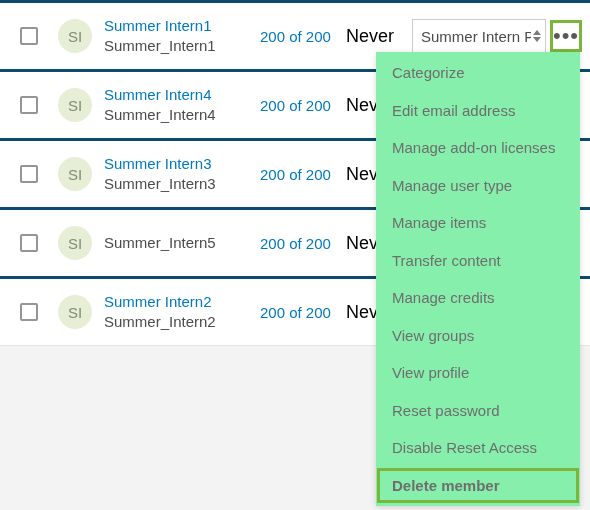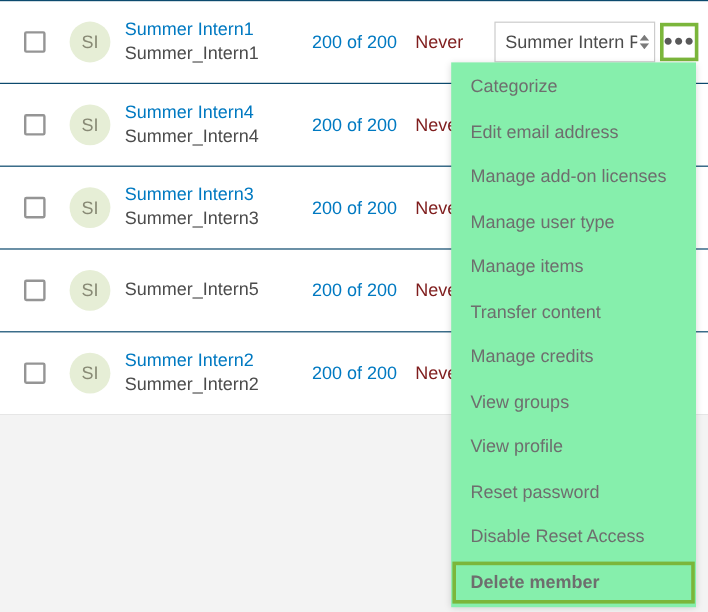--- a/index.html
+++ b/index.html
@@ -13,21 +13,21 @@
     height: 510px;
     overflow: hidden;
     position: relative;
   }
   .table { background: #fff; width: 100%; }
   .row {
     display: grid;
     grid-template-columns: 48px 40px 150px 80px 60px 1fr 40px;
     align-items: center;
     height: 70px;
-    border-top: 1px solid #0c4a6e;
+    border-top: 3px solid #0c4a6e;
     border-bottom: 1px solid #e6e6e6;
     padding: 0 6px 0 4px;
     gap: 6px;
     background: #fff;
   }
   .row + .row { margin-top: -1px; }
   .chk {
     width: 18px; height: 18px;
     border: 2px solid #959595;
     border-radius: 2px;
@@ -40,21 +40,21 @@
     background: #e6eed6;
     color: #888a75;
     display: flex; align-items: center; justify-content: center;
     font-weight: 400;
     font-size: 15px;
   }
   .names { display: flex; flex-direction: column; line-height: 1.35; justify-content: center; }
   .name-link { color: #0079c1; font-size: 15px; }
   .username { color: #4c4c4c; font-size: 15px; }
   .credits { color: #0079c1; font-size: 15px; }
-  .never { color: #7f1d1d; font-size: 15px; }
+  .never { color: #000000; font-size: 18px; }
   .select-wrap {
     display: inline-flex;
     align-items: center;
     border: 1px solid #cccccc;
     height: 34px;
     width: 134px;
     overflow: hidden;
     background: #fff;
   }
   .select-wrap .val {

